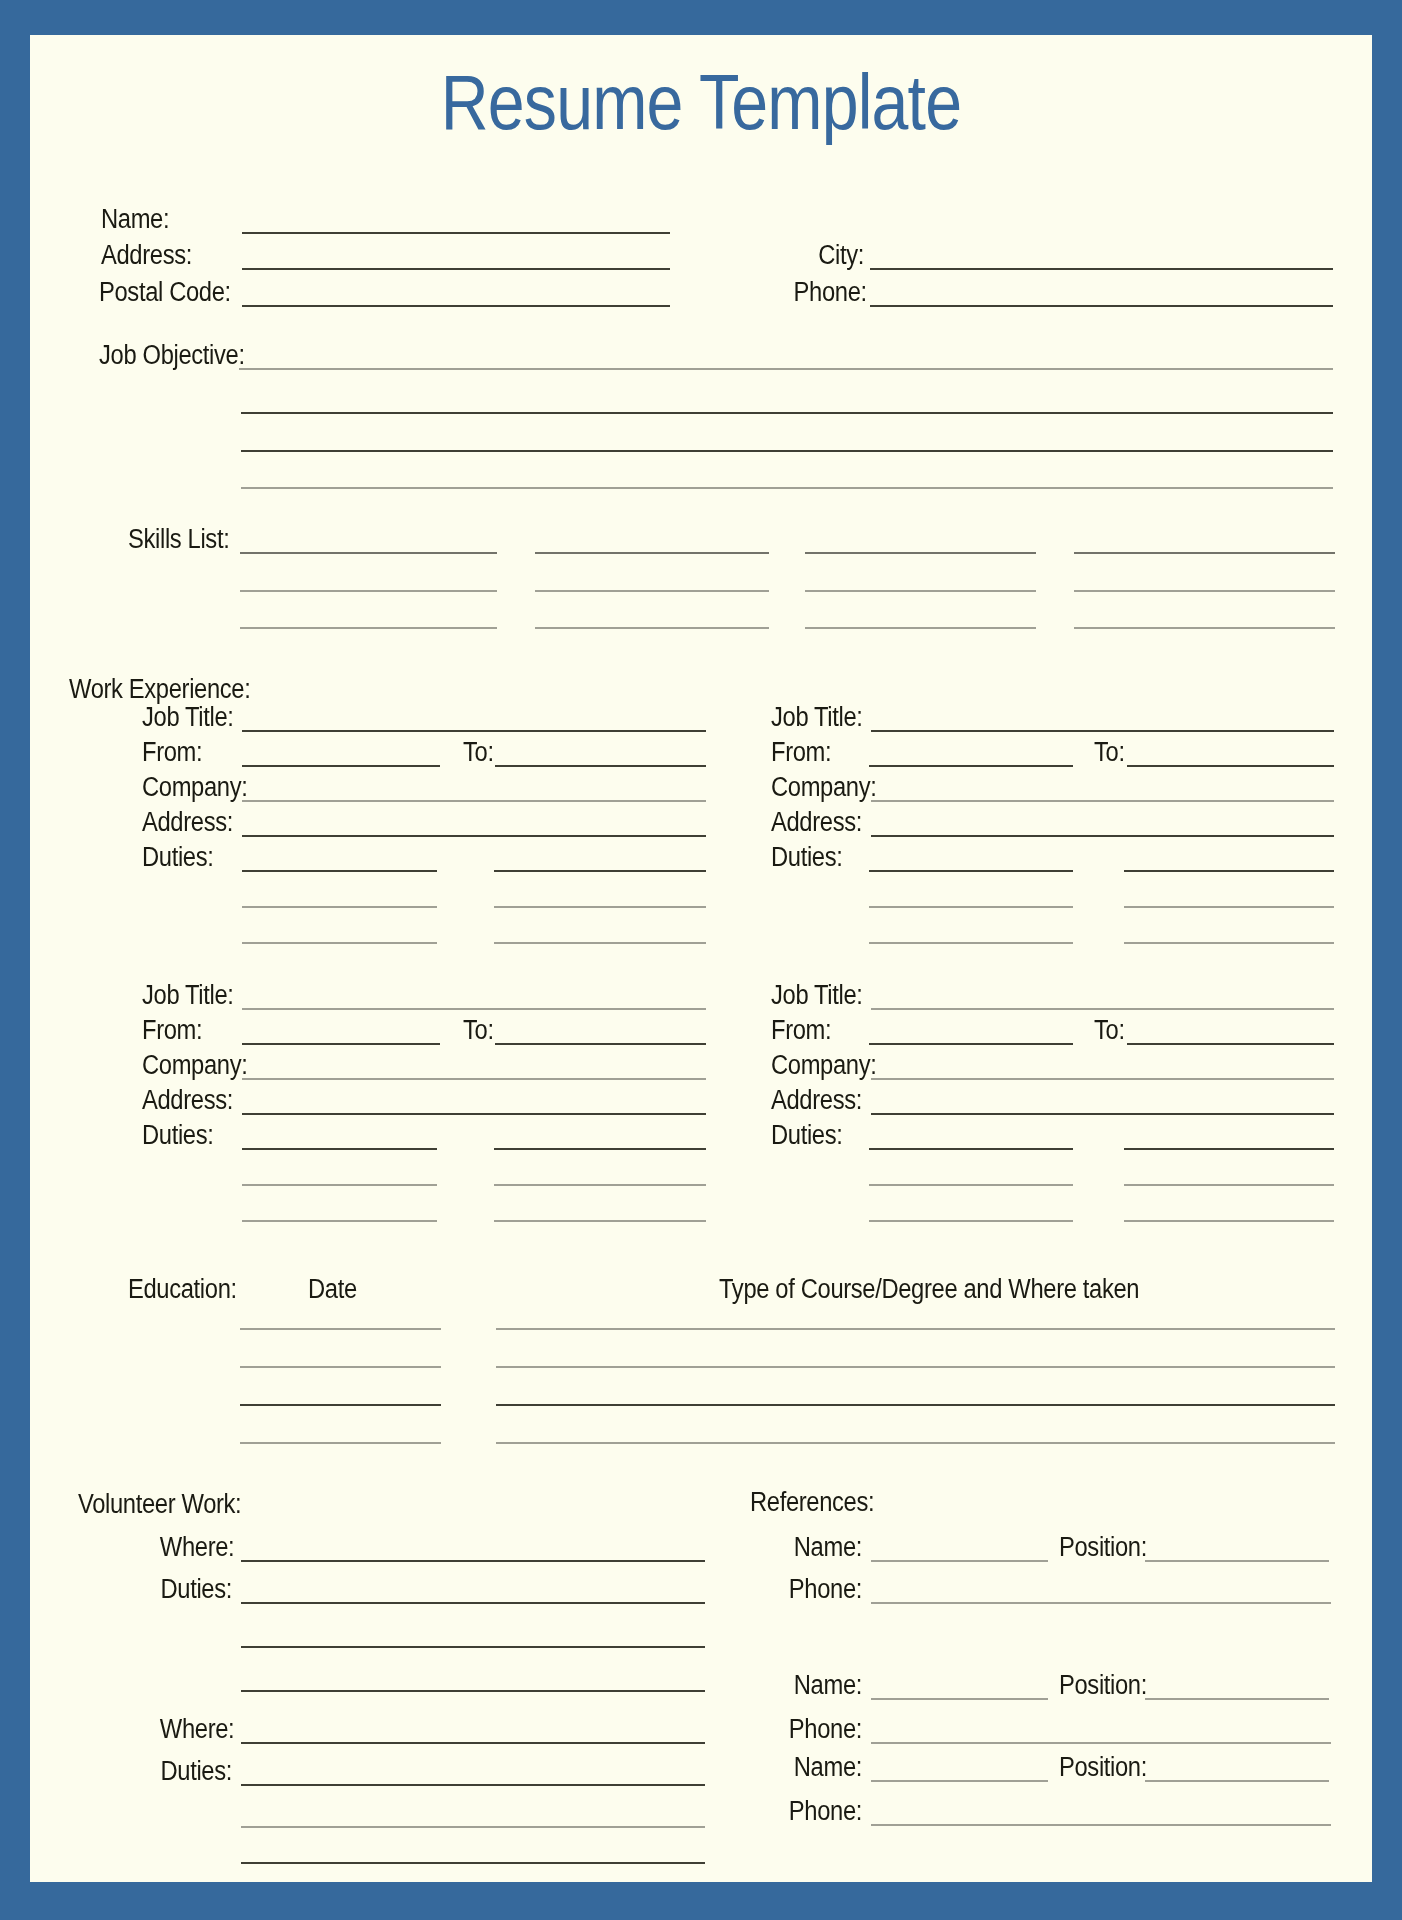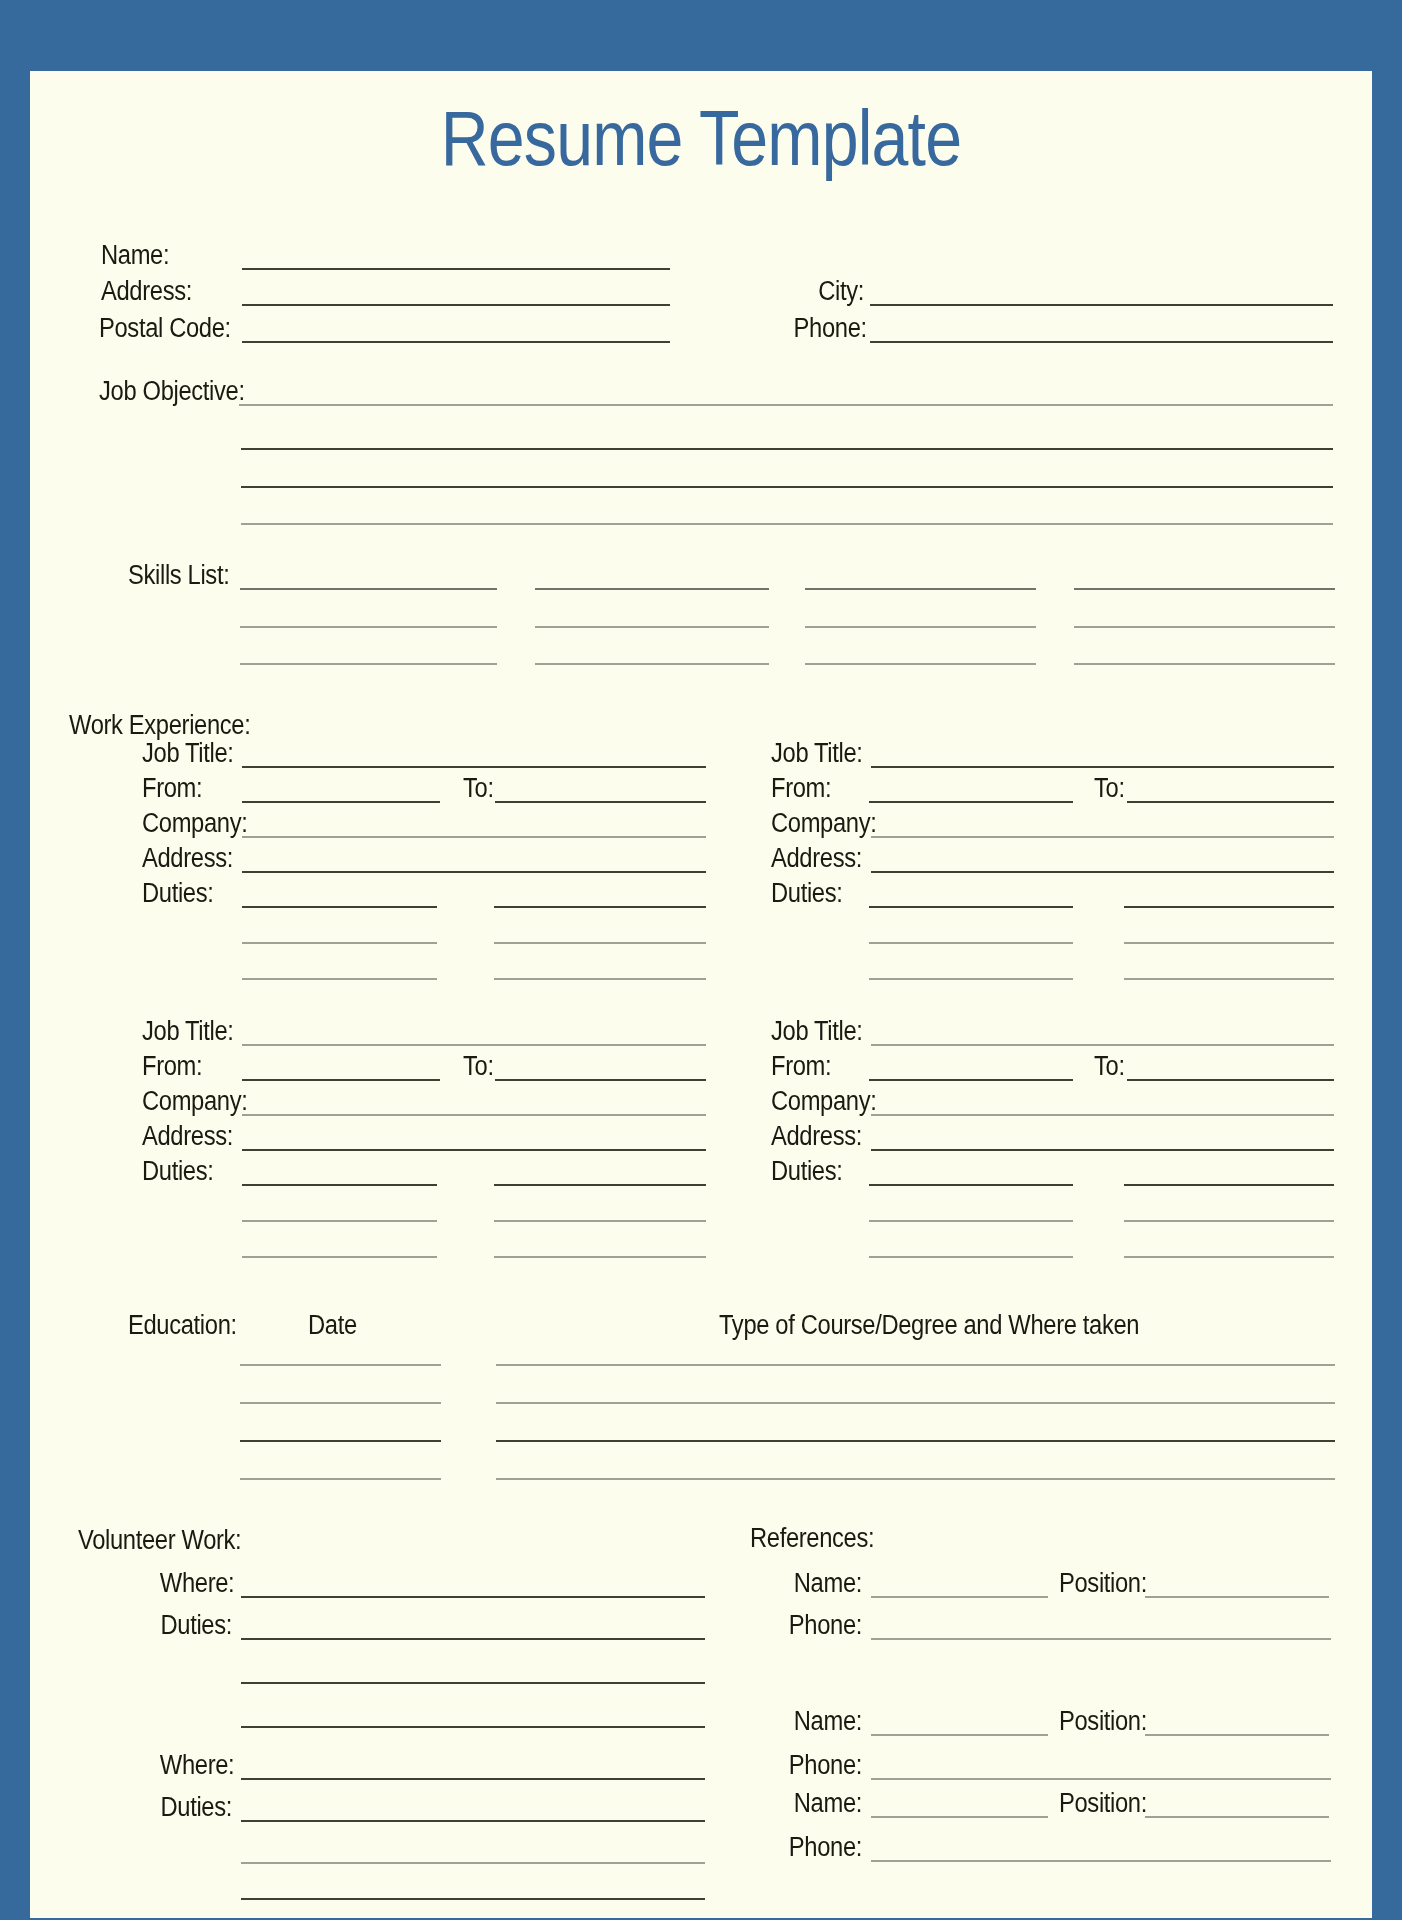--- a/index.html
+++ b/index.html
@@ -1,18 +1,18 @@
 <!DOCTYPE html>
 <html><head>
 <meta charset="utf-8">
 <style>
   html,body{margin:0;padding:0;}
   body{width:1402px;height:1920px;font-family:"Liberation Sans",sans-serif;}
   .frame{position:relative;width:1402px;height:1920px;background:#36699c;}
-  .sheet{position:absolute;left:30px;top:35px;width:1342px;height:1847px;background:#fdfdee;margin-top:36px;}
+  .sheet{position:absolute;left:30px;top:35px;width:1342px;height:1847px;background:#fdfdee;}
   .title{position:absolute;left:0;top:22px;width:100%;text-align:center;
          font-size:78px;color:#38699e;letter-spacing:-1px;
          transform:scaleX(0.85);transform-origin:50% 50%;white-space:nowrap;}
   .lbl{position:absolute;height:30px;line-height:30px;font-size:27px;color:#1a1a12;
        letter-spacing:-0.4px;white-space:nowrap;transform:scaleX(0.88);transform-origin:0 100%;}
   .lbl.r{text-align:right;transform-origin:100% 100%;}
   .hdr{position:absolute;height:30px;line-height:30px;font-size:27px;color:#1a1a12;
        letter-spacing:-0.4px;white-space:nowrap;transform:scaleX(0.88);transform-origin:0 100%;}
   .ln{position:absolute;height:0;border-top:2px solid #3f3f34;}
   .ln.g{border-color:#a0a095;}

